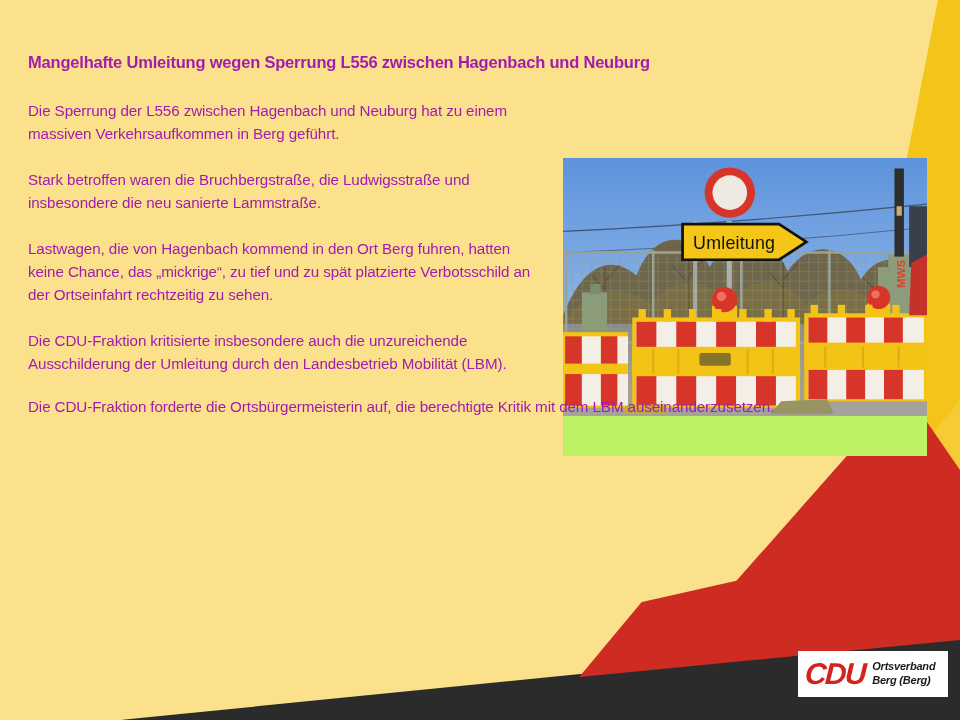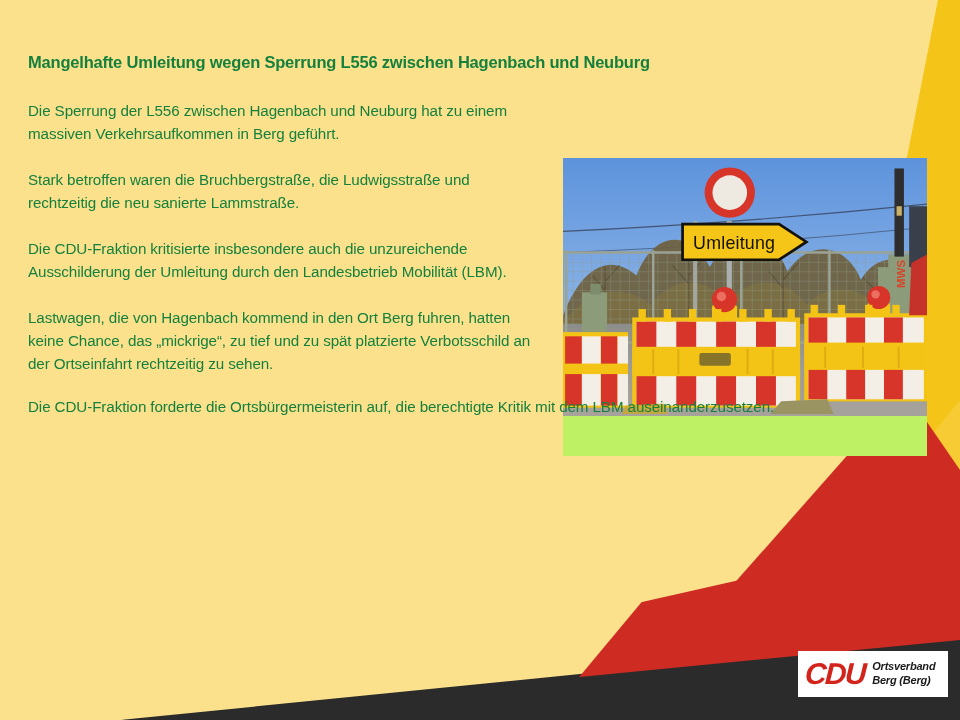--- a/index.html
+++ b/index.html
@@ -9,21 +9,21 @@
     font-family:"Liberation Sans","DejaVu Sans",sans-serif;
   }
   #slide{position:absolute;inset:0;width:960px;height:720px;overflow:hidden;background:#fce18c;}
 
   
   .deco{position:absolute;inset:0;width:960px;height:720px;pointer-events:none;}
 
   
   .content{
     position:absolute;left:28px;top:52px;width:860px;
-    color:#15803d;
+    color:#a21caf;
   }
   .headline{
     font-size:16.5px;font-weight:bold;letter-spacing:-0.2px;
     line-height:1.25;margin:0 0 26px 0;
     font-stretch:condensed;
   }
   .para{
     font-size:15.2px;line-height:1.52;margin:0 0 20px 0;
     letter-spacing:-0.1px;
   }
@@ -242,23 +242,23 @@
       <g>
         <rect x="330" y="46" width="17" height="58" fill="#3a3f4c"></rect>
         <path d="M332 100 L347 92 L347 150 L330 150 Z" fill="#c4322a"></path>
       </g>
     </svg>
   </div>
 
   <div class="content">
     <h1 class="headline">Mangelhafte Umleitung wegen Sperrung L556 zwischen Hagenbach und Neuburg</h1>
     <p class="para narrow">Die Sperrung der L556 zwischen Hagenbach und Neuburg hat zu einem massiven Verkehrsaufkommen in Berg geführt.</p>
-    <p class="para narrow">Stark betroffen waren die Bruchbergstraße, die Ludwigsstraße und rechtzeitig die neu sanierte Lammstraße.</p>
+    <p class="para narrow">Stark betroffen waren die Bruchbergstraße, die Ludwigsstraße und insbesondere die neu sanierte Lammstraße.</p>
+    <p class="para narrow">Lastwagen, die von Hagenbach kommend in den Ort Berg fuhren, hatten keine Chance, das „mickrige“, zu tief und zu spät platzierte Verbotsschild an der Ortseinfahrt rechtzeitig zu sehen.</p>
     <p class="para narrow">Die CDU-Fraktion kritisierte insbesondere auch die unzureichende Ausschilderung der Umleitung durch den Landesbetrieb Mobilität (LBM).</p>
-    <p class="para narrow">Lastwagen, die von Hagenbach kommend in den Ort Berg fuhren, hatten keine Chance, das „mickrige“, zu tief und zu spät platzierte Verbotsschild an der Ortseinfahrt rechtzeitig zu sehen.</p>
     <p class="para wide">Die CDU-Fraktion forderte die Ortsbürgermeisterin auf, die berechtigte Kritik mit dem LBM auseinanderzusetzen.</p>
   </div>
 
   <div class="logo">
     <span class="logo-cdu">CDU</span>
     <span class="logo-sub">
       <span>Ortsverband</span><br>
       <span>Berg (Berg)</span>
     </span>
   </div>

